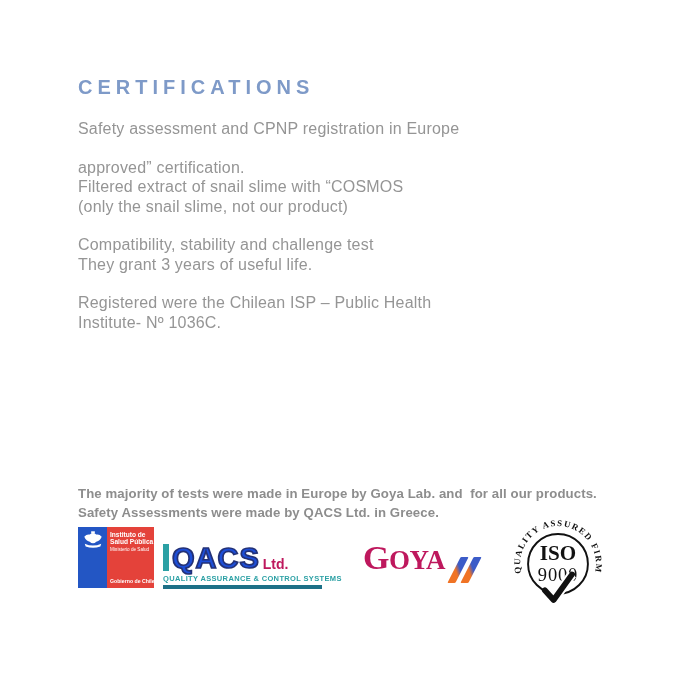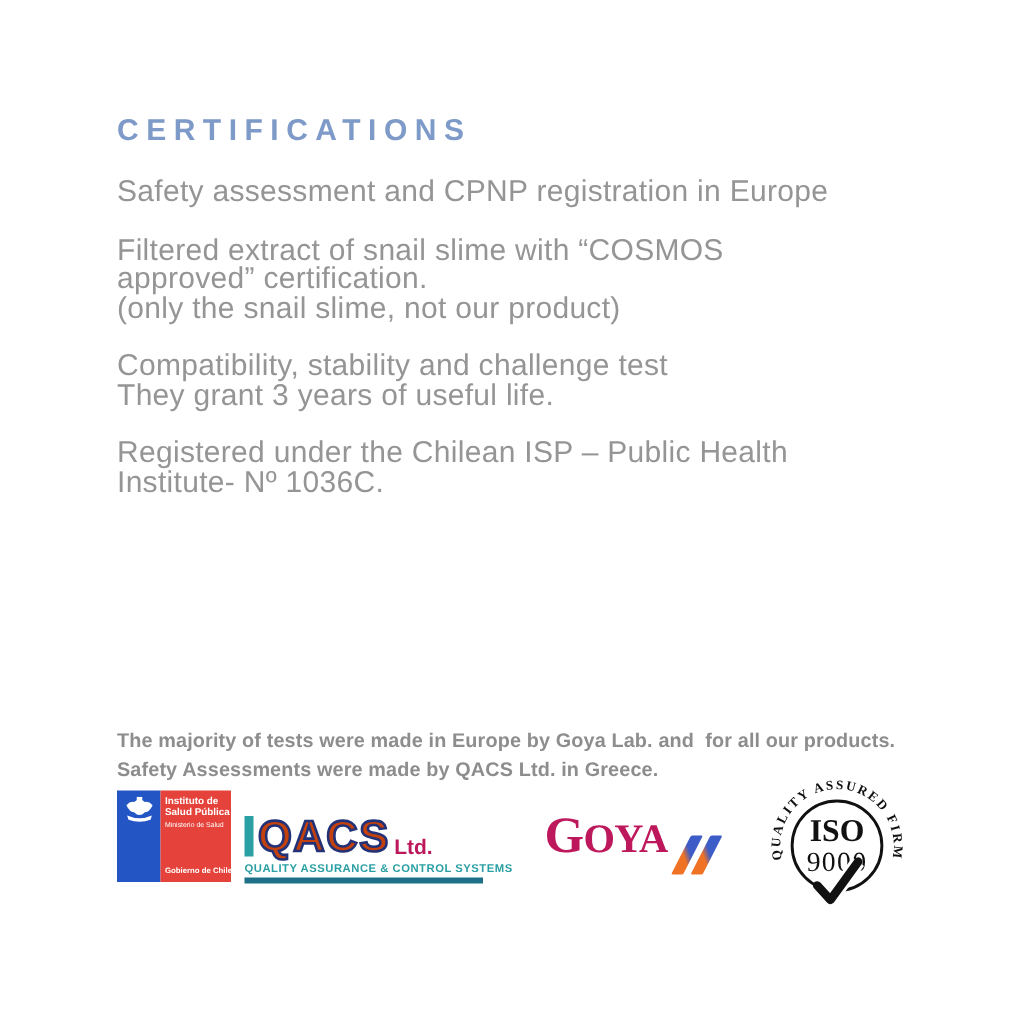--- a/index.html
+++ b/index.html
@@ -10,21 +10,21 @@
 
   .title {
     position:absolute; left:78px; top:76px;
     font-size:20px; font-weight:bold; letter-spacing:5px;
     color:#7e9ac8; white-space:nowrap;
   }
 
   .text-col { position:absolute; left:78px; top:119px; width:480px; }
   .para { margin-bottom:19px; }
   .para .line {
-    font-size:20px; line-height:19.5px; color:#959595;
+    font-size:16px; line-height:19.5px; color:#959595;
     letter-spacing:0.2px; white-space:pre;
   }
 
   .footnote { position:absolute; left:78px; top:484px; width:560px; }
   .footnote .line {
     font-size:13.2px; line-height:19px; color:#8d8d8d;
     letter-spacing:0.1px; white-space:pre;font-weight:bold;
   }
 
   
@@ -35,21 +35,21 @@
   .isp-name-line { color:#ffffff; font-size:6.6px; line-height:7.4px; font-weight:bold; white-space:nowrap; }
   .isp-ministry { color:#ffffff; font-size:4.6px; line-height:6px; margin-top:1px; white-space:nowrap; }
   .isp-gov { position:absolute; left:3px; bottom:4px; color:#ffffff; font-size:5.2px; font-weight:bold; white-space:nowrap; }
 
   
   .qacs-logo { position:absolute; left:163px; top:544px; width:159px; }
   .qacs-top { display:flex; align-items:flex-end; height:28px; }
   .qacs-bar { width:6px; height:27px; background:#2ba0a4; margin-right:3px; align-self:flex-start; }
   .qacs-name {
     font-size:29px; line-height:27px; font-weight:bold; letter-spacing:1px;
-    color:#c2410c; -webkit-text-stroke:1.7px #233177; white-space:nowrap;
+    color:#1d4ed8; -webkit-text-stroke:1.7px #233177; white-space:nowrap;
   }
   .qacs-suffix { font-size:14px; line-height:15px; font-weight:bold; color:#be185d; margin-left:3px; }
   .qacs-tagline {
     margin-top:2px; font-size:7.5px; font-weight:bold; color:#2ba0a4;
     letter-spacing:0.35px; white-space:nowrap;
   }
   .qacs-underline { margin-top:2px; width:159px; height:3.5px; background:#1d7087; }
 
   
   .goya-logo { position:absolute; left:363px; top:542px; display:flex; }
@@ -75,30 +75,30 @@
 
 <div class="page">
 
   <div class="title">CERTIFICATIONS</div>
 
   <div class="text-col">
     <div class="para">
       <div class="line">Safety assessment and CPNP registration in Europe</div>
     </div>
     <div class="para">
+      <div class="line">approved” certification.</div>
       <div class="line">Filtered extract of snail slime with “COSMOS</div>
-      <div class="line">approved” certification.</div>
       <div class="line">(only the snail slime, not our product)</div>
     </div>
     <div class="para">
       <div class="line">Compatibility, stability and challenge test</div>
       <div class="line">They grant 3 years of useful life.</div>
     </div>
     <div class="para">
-      <div class="line">Registered under the Chilean ISP – Public Health</div>
+      <div class="line">Registered were the Chilean ISP – Public Health</div>
       <div class="line">Institute- Nº 1036C.</div>
     </div>
   </div>
 
   <div class="footnote">
     <div class="line">The majority of tests were made in Europe by Goya Lab. and  for all our products.</div>
     <div class="line">Safety Assessments were made by QACS Ltd. in Greece.</div>
   </div>
 
   <div class="isp-logo">

